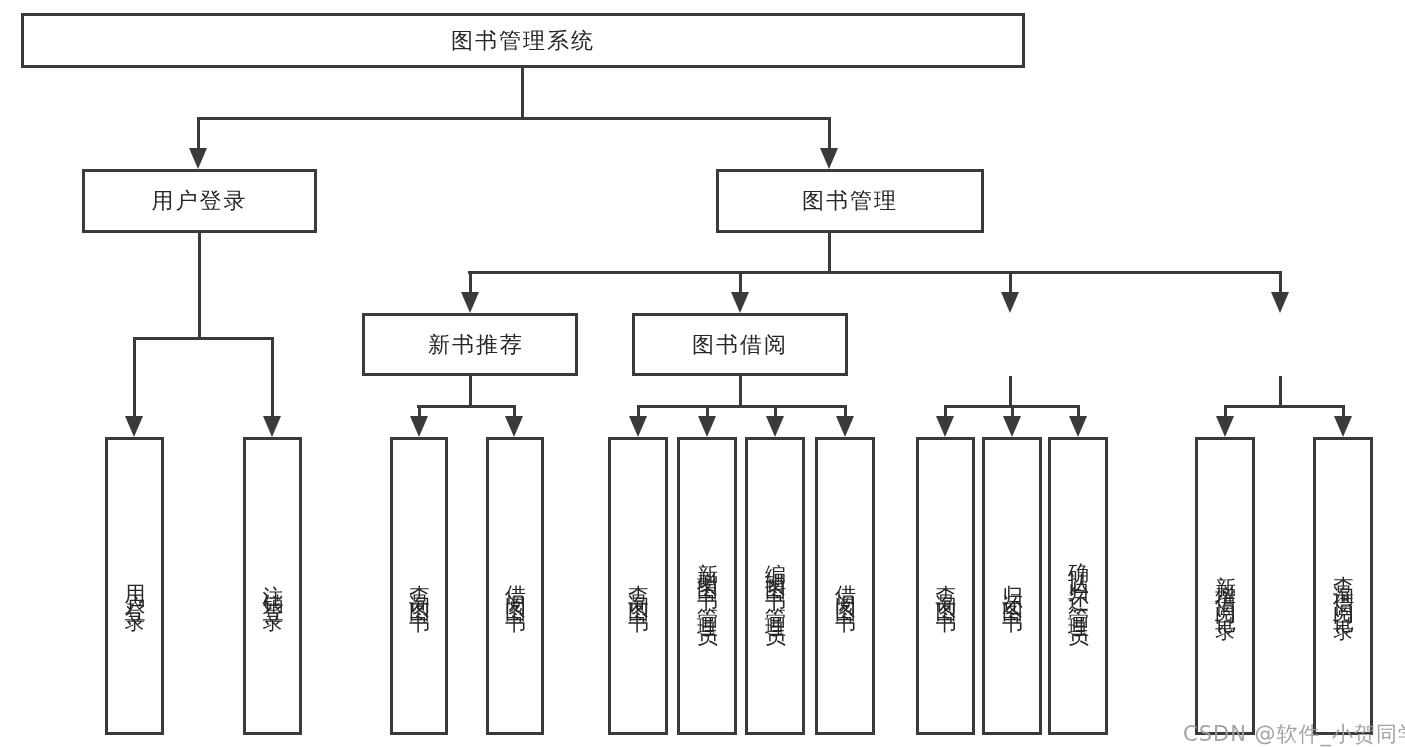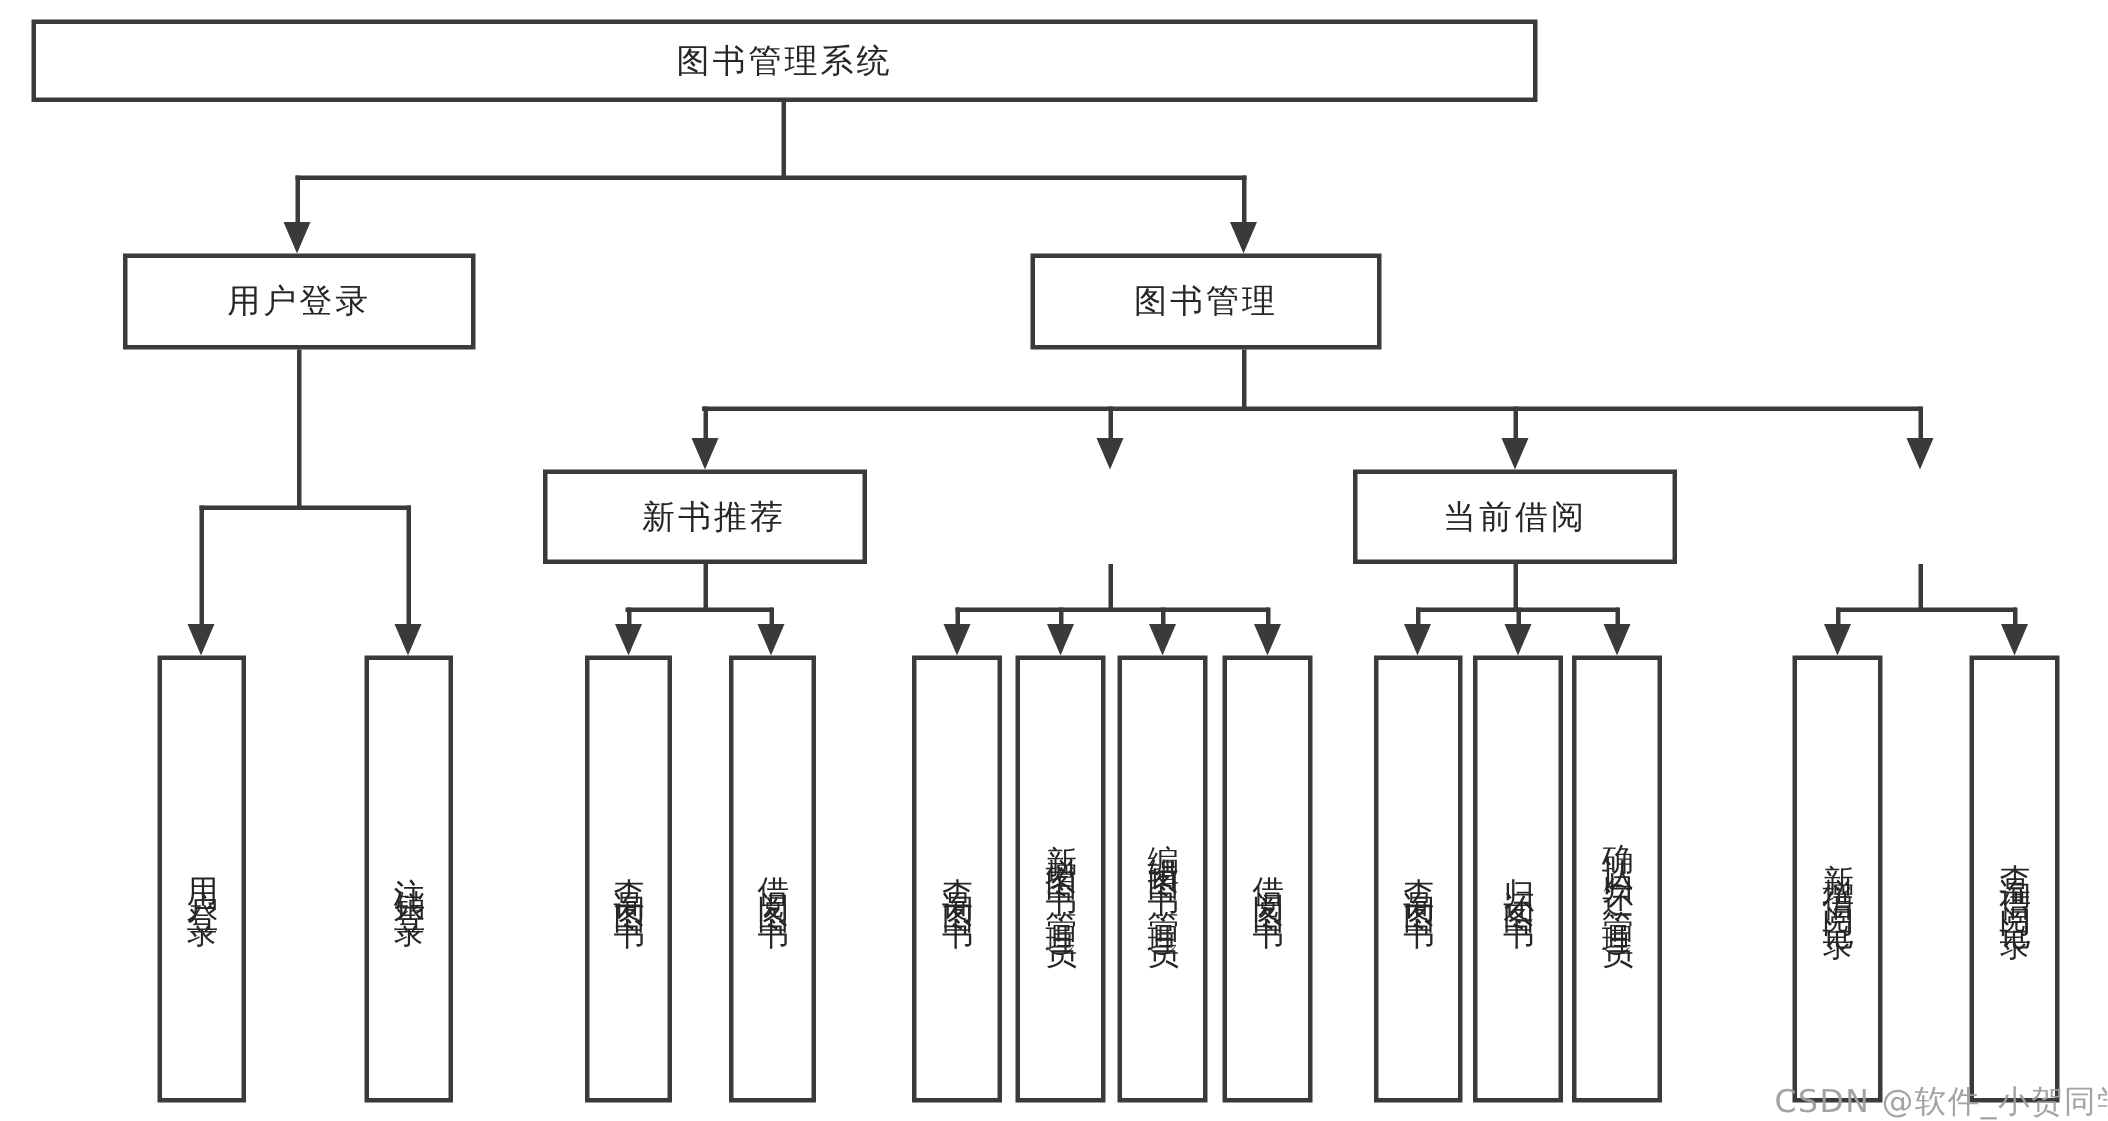--- a/index.html
+++ b/index.html
@@ -35,26 +35,26 @@
 </style>
 </head>
 <body>
 
 <div id="stage">
 
   <div class="node" style="left:21px;top:13px;width:1004px;height:55px;">图书管理系统</div>
 
   <div class="node" style="left:82px;top:169px;width:235px;height:64px;">用户登录</div>
 
-  <div class="node" style="left:687px;top:169px;width:234px;height:64px;">图书管理</div>
+  <div class="node" style="left:716px;top:169px;width:268px;height:64px;">图书管理</div>
 
   <div class="node" style="left:362px;top:313px;width:216px;height:63px;padding-left:12px;">新书推荐</div>
 
+  <div class="node" style="left:632px;top:313px;width:216px;height:63px;">图书借阅</div>
 
-  <div class="node" style="left:902px;top:313px;width:216px;height:63px;">当前借阅</div>
 
 
   <div class="node-v" style="left:105px;top:437px;width:59px;height:298px;">
     <span>用户登录</span>
   </div>
   <div class="node-v" style="left:243px;top:437px;width:59px;height:298px;">
     <span>注销登录</span>
   </div>
 
   <div class="node-v" style="left:390px;top:437px;width:58px;height:298px;">

